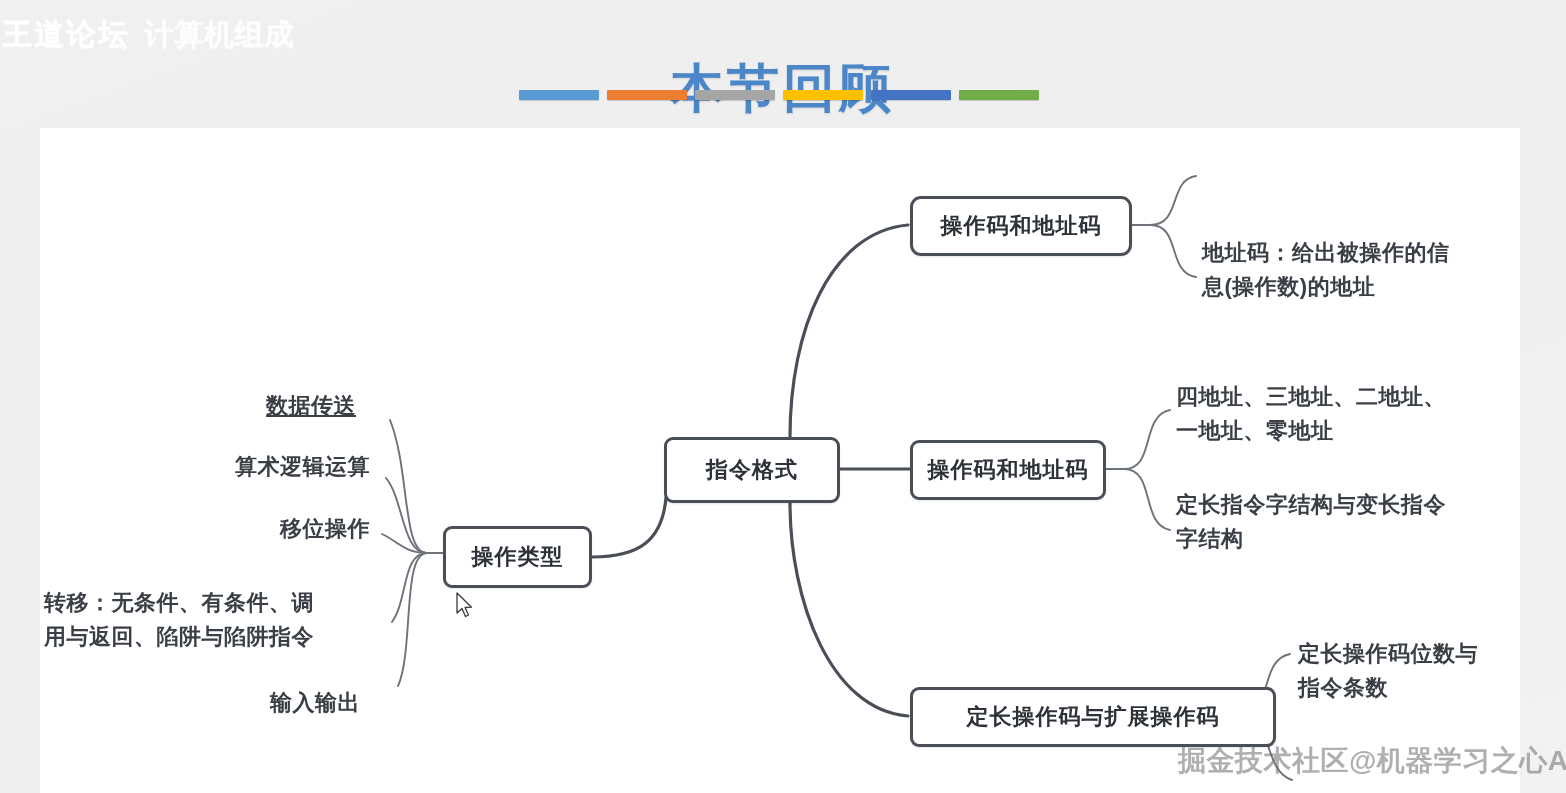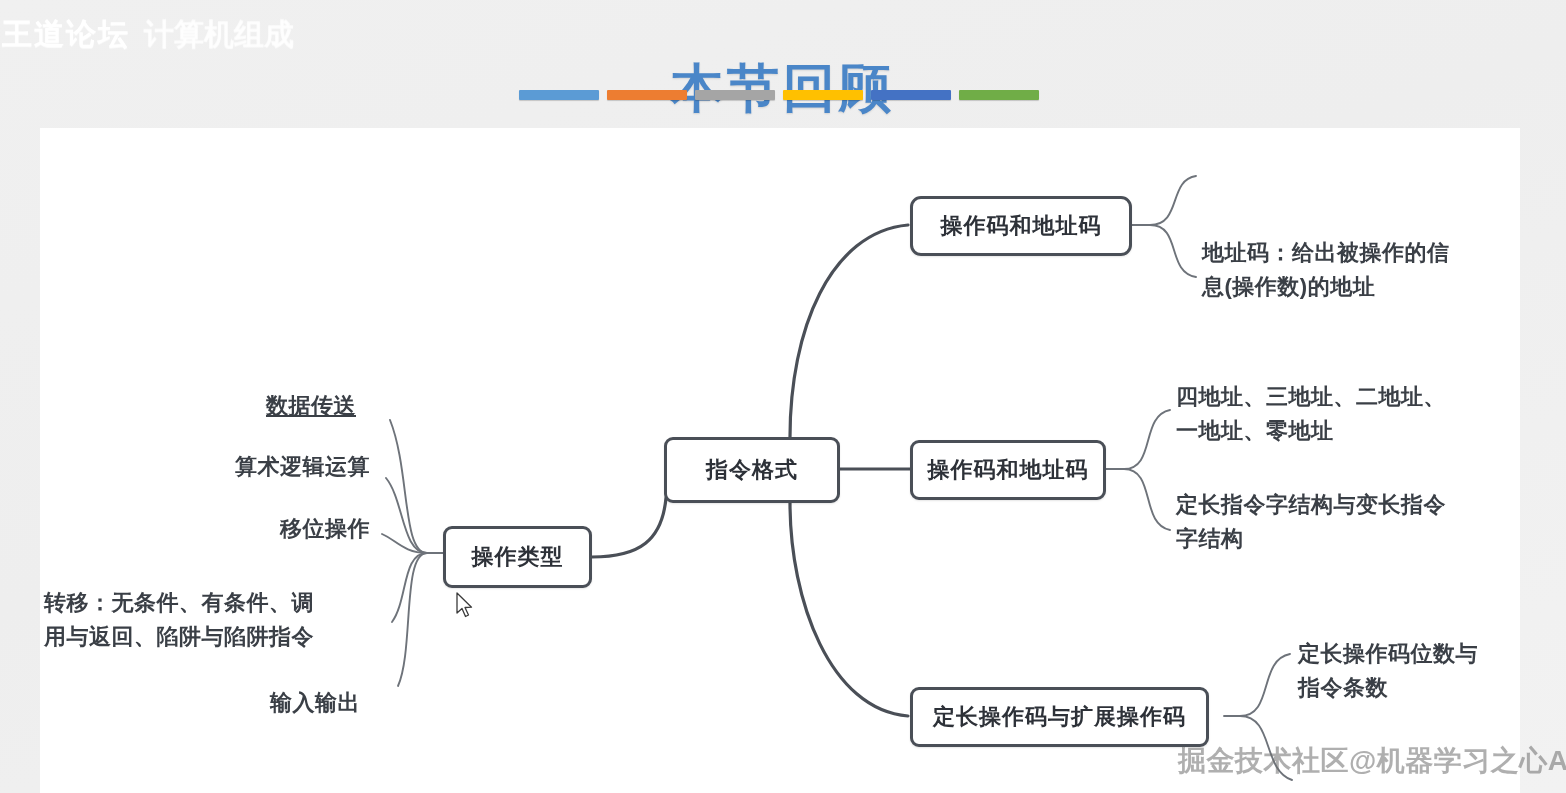--- a/index.html
+++ b/index.html
@@ -211,21 +211,21 @@
   </div>
 
   <div class="node" style="left:910px; top:196px; width:222px; height:60px;border-radius:11px;">
     <span>操作码和地址码</span>
   </div>
 
   <div class="node" style="left:910px; top:440px; width:196px; height:60px;">
     <span>操作码和地址码</span>
   </div>
 
-  <div class="node" style="left:910px; top:687px; width:299px; height:60px;">
+  <div class="node" style="left:910px; top:687px; width:366px; height:60px;">
     <span>定长操作码与扩展操作码</span>
   </div>
 
   <div class="leaf left" style="left:156px; top:389px; width:200px;text-decoration:underline;">
     <span>数据传送</span>
   </div>
 
   <div class="leaf left" style="left:130px; top:450px; width:240px;">
     <span>算术逻辑运算</span>
   </div>

